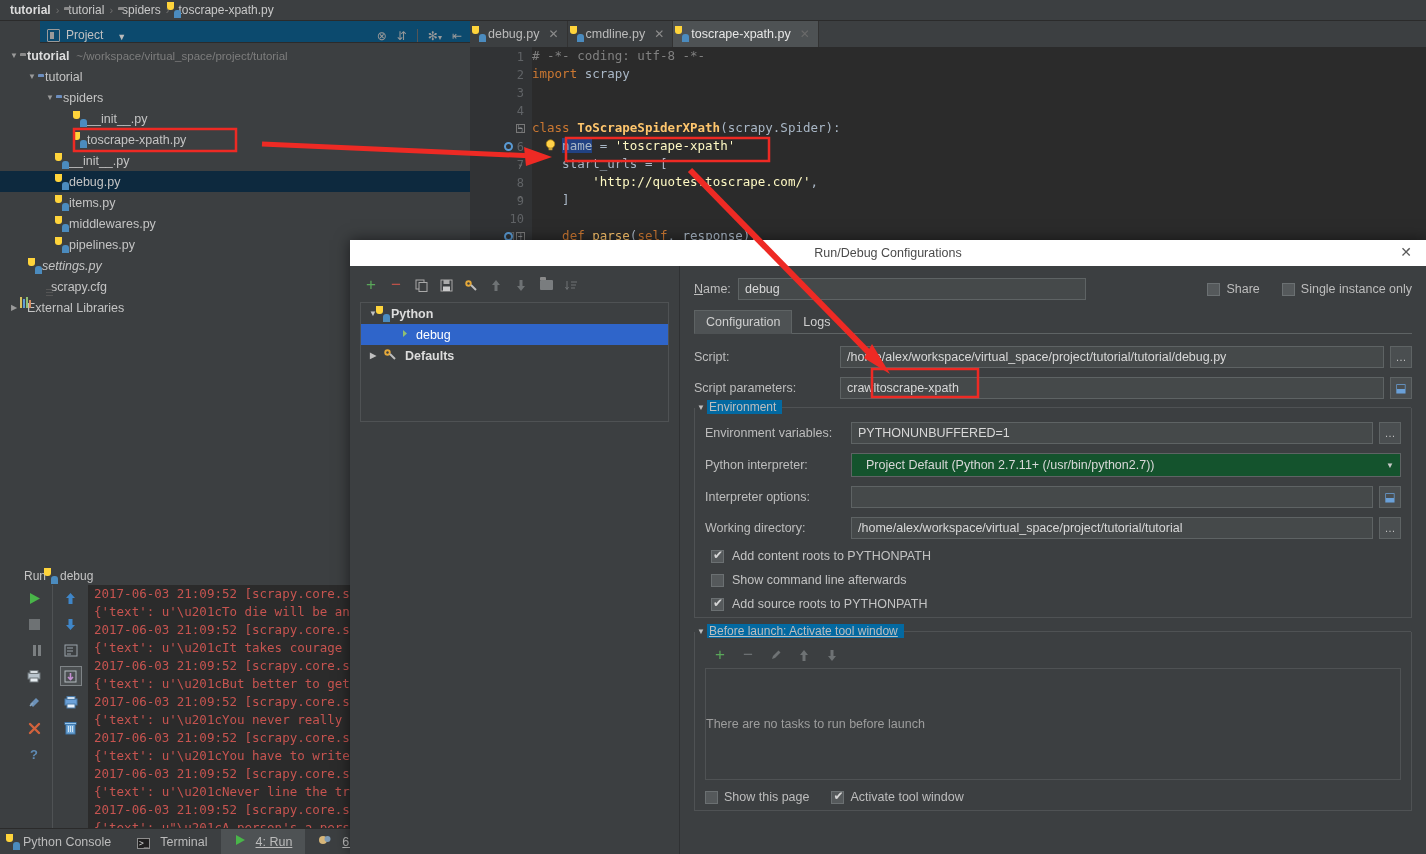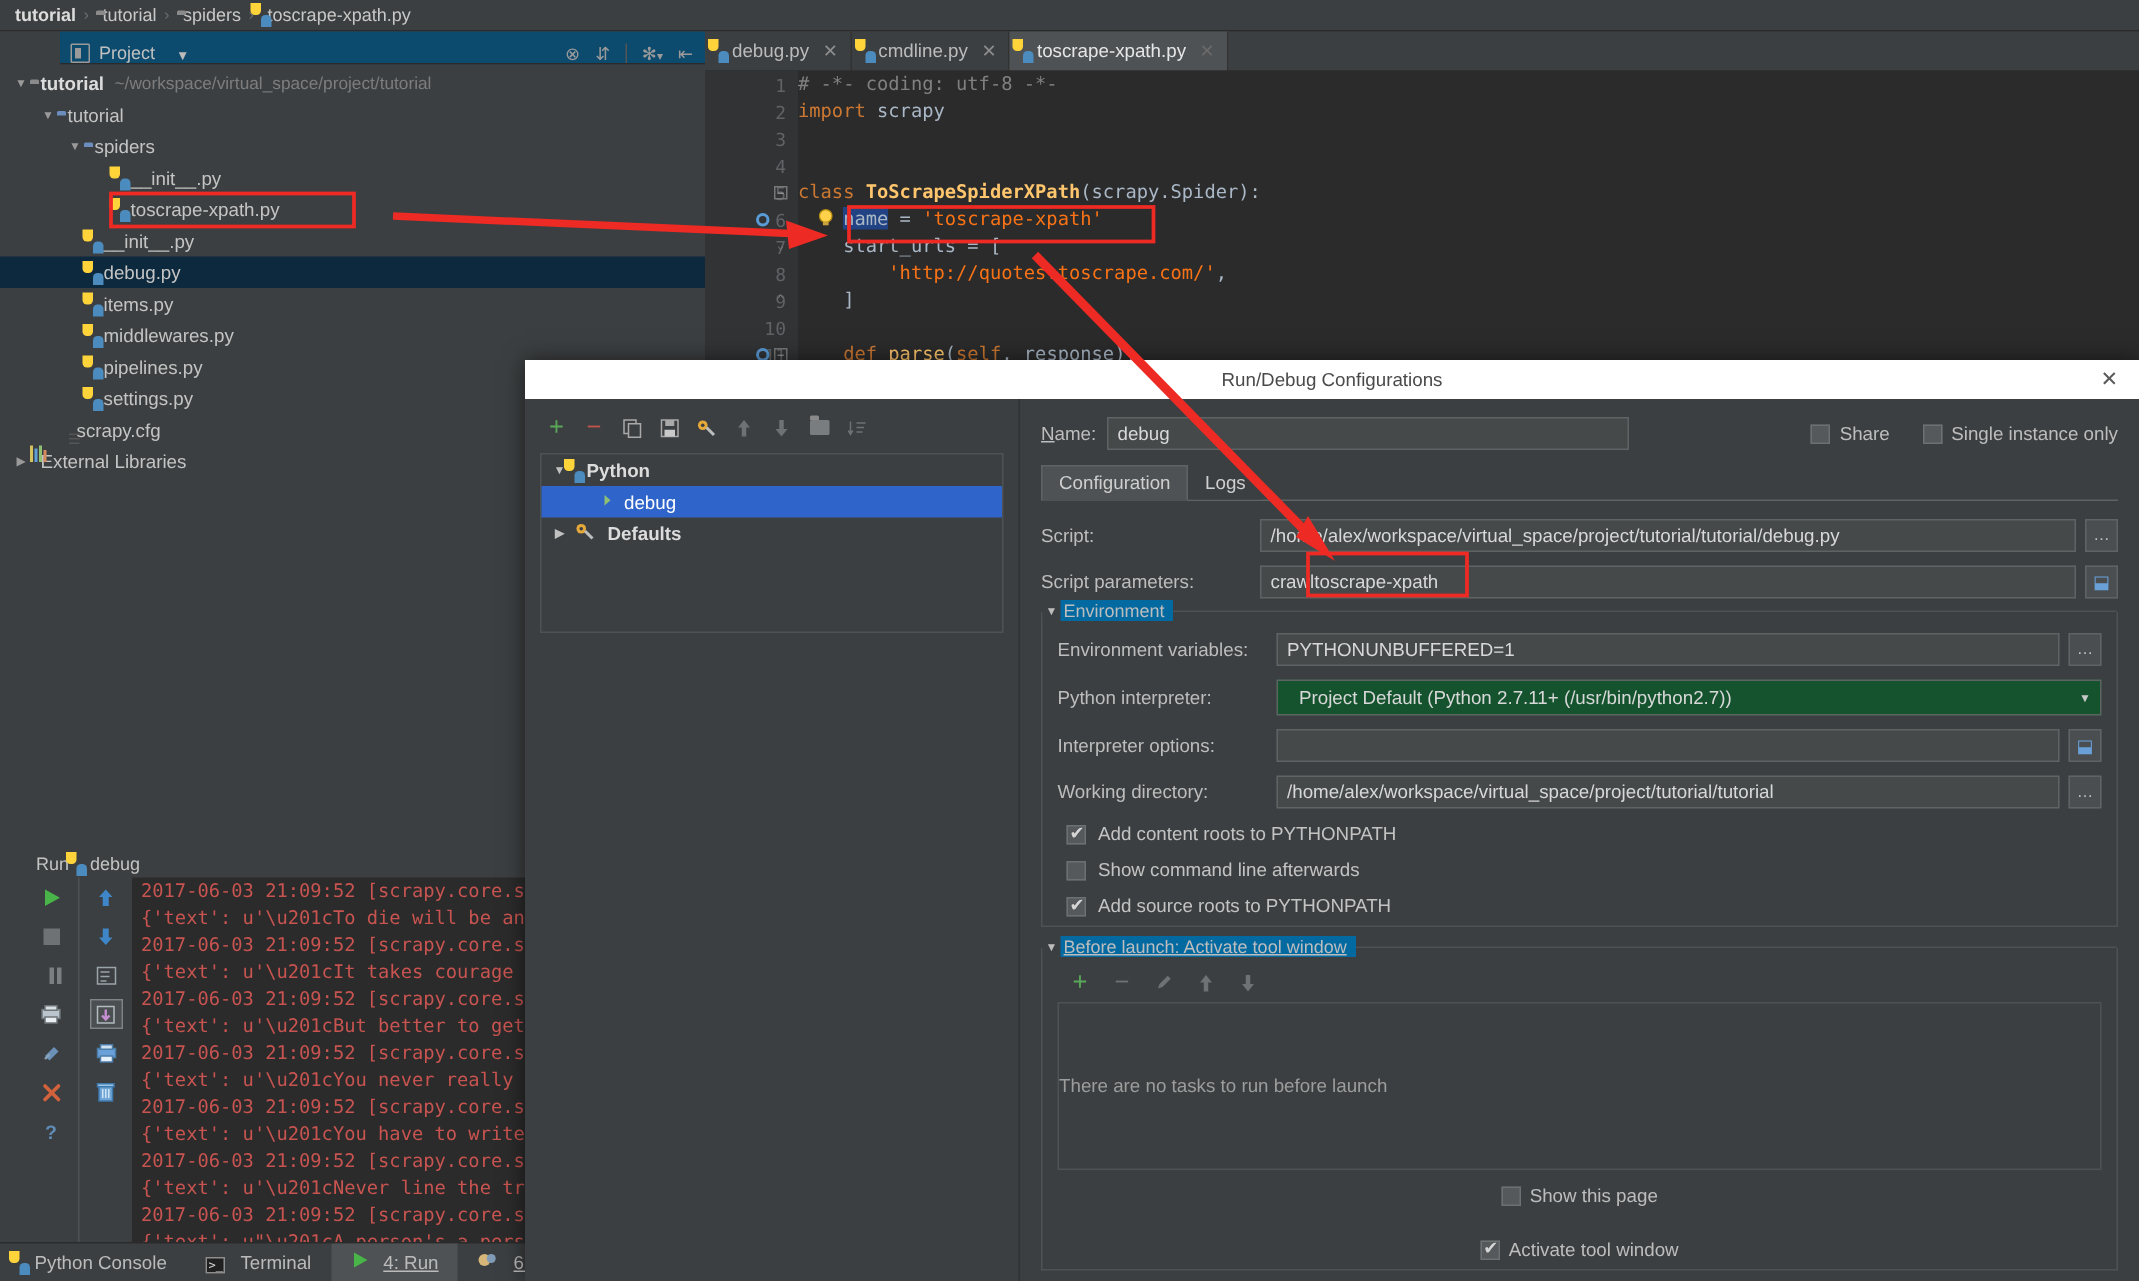--- a/index.html
+++ b/index.html
@@ -88,21 +88,21 @@
 
   .code-area { position:absolute; left:0; top:26px; right:0; bottom:0; background:#2b2b2b; font-family:"DejaVu Sans Mono", monospace; font-size:12.5px; }
   .gutter { position:absolute; left:0; top:0; width:62px; height:100%; background:#313335; }
   .lnum { position:absolute; right:8px; color:#606366; font-size:12px; }
   .gmark { position:absolute; }
   .code-lines { position:absolute; left:62px; top:0; right:0; }
   .cl { height:18px; line-height:18px; white-space:pre; }
   .c-com { color:#808080; }
   .c-kw  { color:#cc7832; }
   .c-txt { color:#a9b7c6; }
-  .c-str { color:#f97316; }
+  .c-str { color:#fef9c3; }
   .c-sel { background:#214283; color:#a9b7c6; }
   .fold { position:absolute; left:46px; width:9px; height:9px; border:1px solid #787878; color:#aaa; font-size:8px; line-height:7px; text-align:center; }
   .bulb { position:absolute; width:13px; height:13px; }
 
   
   .run-panel { position:absolute; left:16px; top:567px; width:470px; bottom:26px; background:#3c3f41; }
   .run-head { height:18px; display:flex; align-items:center; gap:5px; padding-left:8px; font-size:12px; color:#c4c4c4; }
   .run-body { position:absolute; left:0; top:18px; right:0; bottom:0; display:flex; }
   .run-tb { width:36px; background:#3c3f41; display:flex; flex-direction:column; align-items:center; padding-top:4px; gap:8px; }
   .run-tb2 { width:36px; background:#3c3f41; display:flex; flex-direction:column; align-items:center; padding-top:4px; gap:8px; border-left:1px solid #4f5254; }
@@ -156,21 +156,21 @@
   .group { border:1px solid #4f5254; border-top:none; padding:14px 10px 6px 10px; margin-bottom:14px; position:relative; }
   .group-title { position:absolute; left:0; top:-8px; display:flex; align-items:center; width:100%; }
   .group-title span { font-size:12px; color:#bdbdbd; background:#0369a1; padding:0 6px 0 2px; }
   .group-title .tri { font-size:8px; color:#bdbdbd; background:#3c3f41; padding-left:2px; }
   .group-title .line { flex:1; height:1px; background:#4f5254; }
 
   .chk-line { display:flex; align-items:center; gap:8px; margin:10px 0 0 6px; font-size:12.5px; color:#c3c3c3; }
 
   .bl-toolbar { display:flex; align-items:center; gap:14px; padding:6px 0 6px 8px; }
   .bl-box { border:1px solid #4f5254; height:112px; display:flex; align-items:center; justify-content:flex-start; color:#9d9d9d; font-size:12.5px; }
-  .bottom-checks { display:flex; align-items:center; gap:22px; margin-top:10px;flex-direction:column; }
+  .bottom-checks { display:flex; align-items:center; gap:22px; margin-top:10px; }
 
   
   .anno { position:absolute; left:0; top:0; width:1426px; height:854px; pointer-events:none; }
 </style>
 </head>
 <body>
 
 <div id="root">
 
   <div class="breadcrumb">
@@ -258,21 +258,21 @@
       <div class="trow" style="padding-left:62px;">
         <span class="ic"><span class="ic-py"><i class="b1"></i><i class="b2"></i></span></span>
         <span class="tname">middlewares.py</span>
       </div>
 
       <div class="trow" style="padding-left:62px;">
         <span class="ic"><span class="ic-py"><i class="b1"></i><i class="b2"></i></span></span>
         <span class="tname">pipelines.py</span>
       </div>
 
-      <div class="trow" style="padding-left:62px;">
+      <div class="trow" style="padding-left:35px;font-style:italic;">
         <span class="ic"><span class="ic-py"><i class="b1"></i><i class="b2"></i></span></span>
         <span class="tname">settings.py</span>
       </div>
 
       <div class="trow" style="padding-left:44px;">
         <span class="ic"><span class="ic-cfg"></span></span>
         <span class="tname">scrapy.cfg</span>
       </div>
 
       <div class="trow" style="padding-left:8px;">

